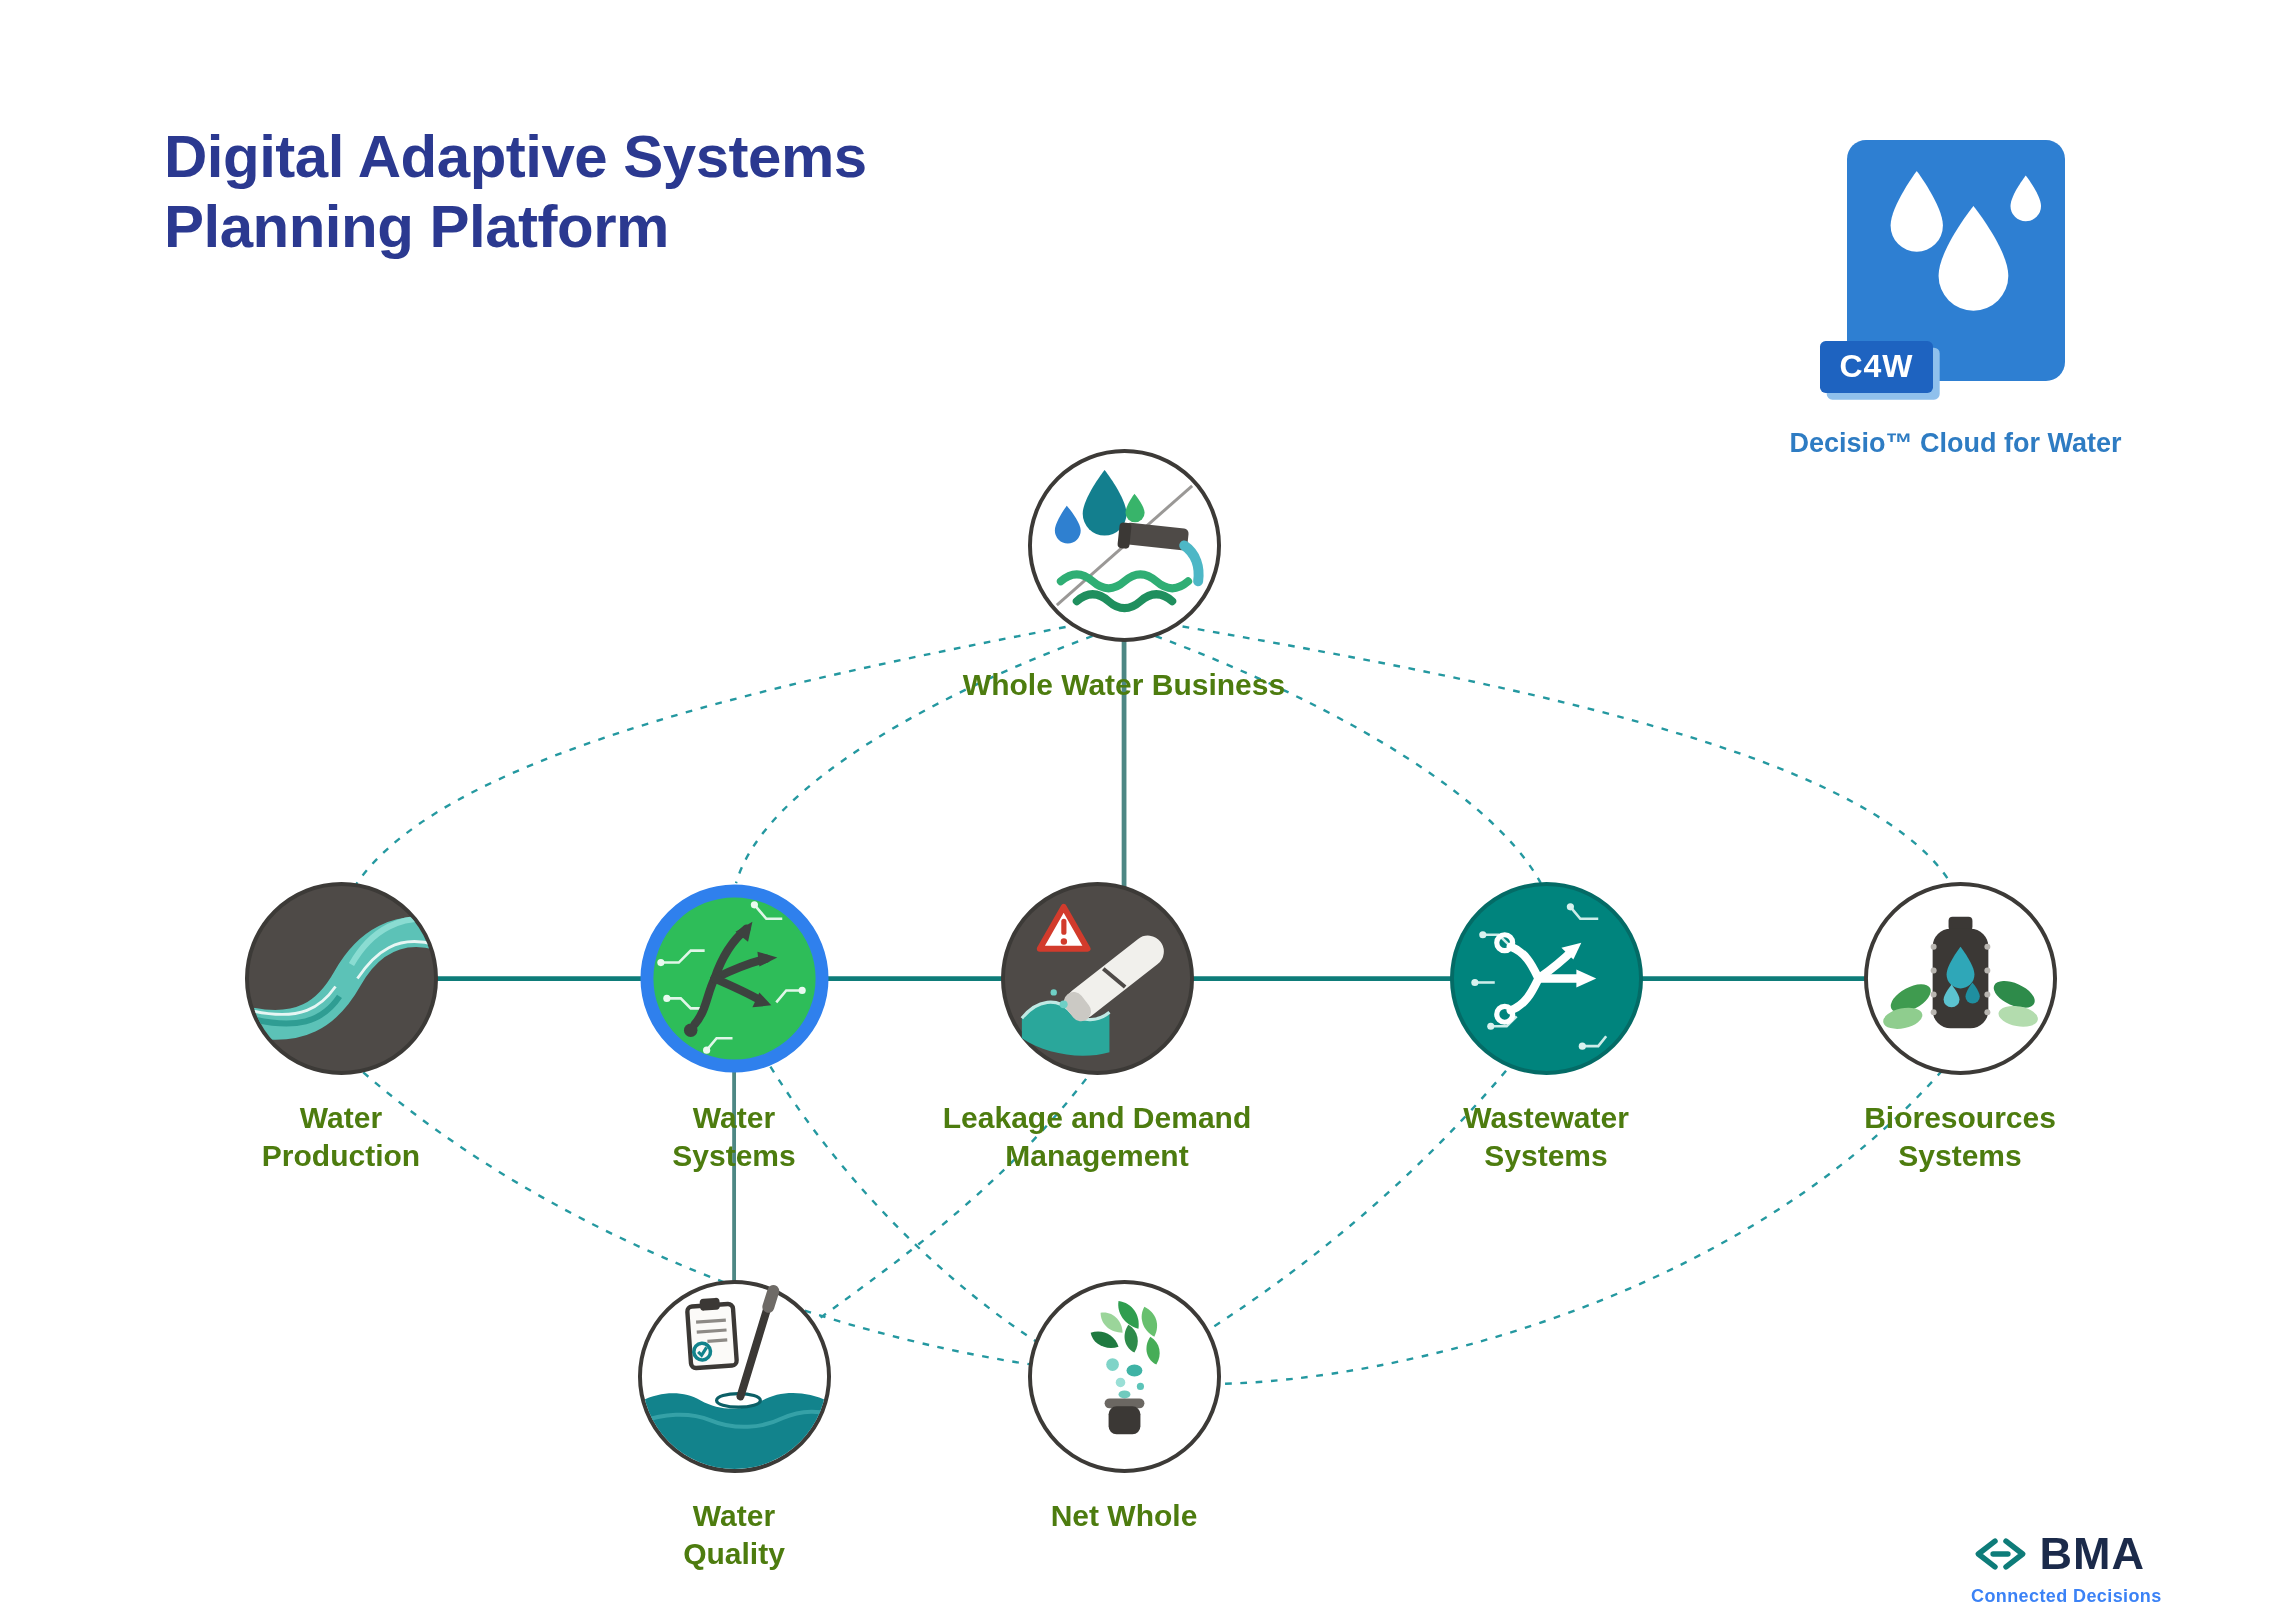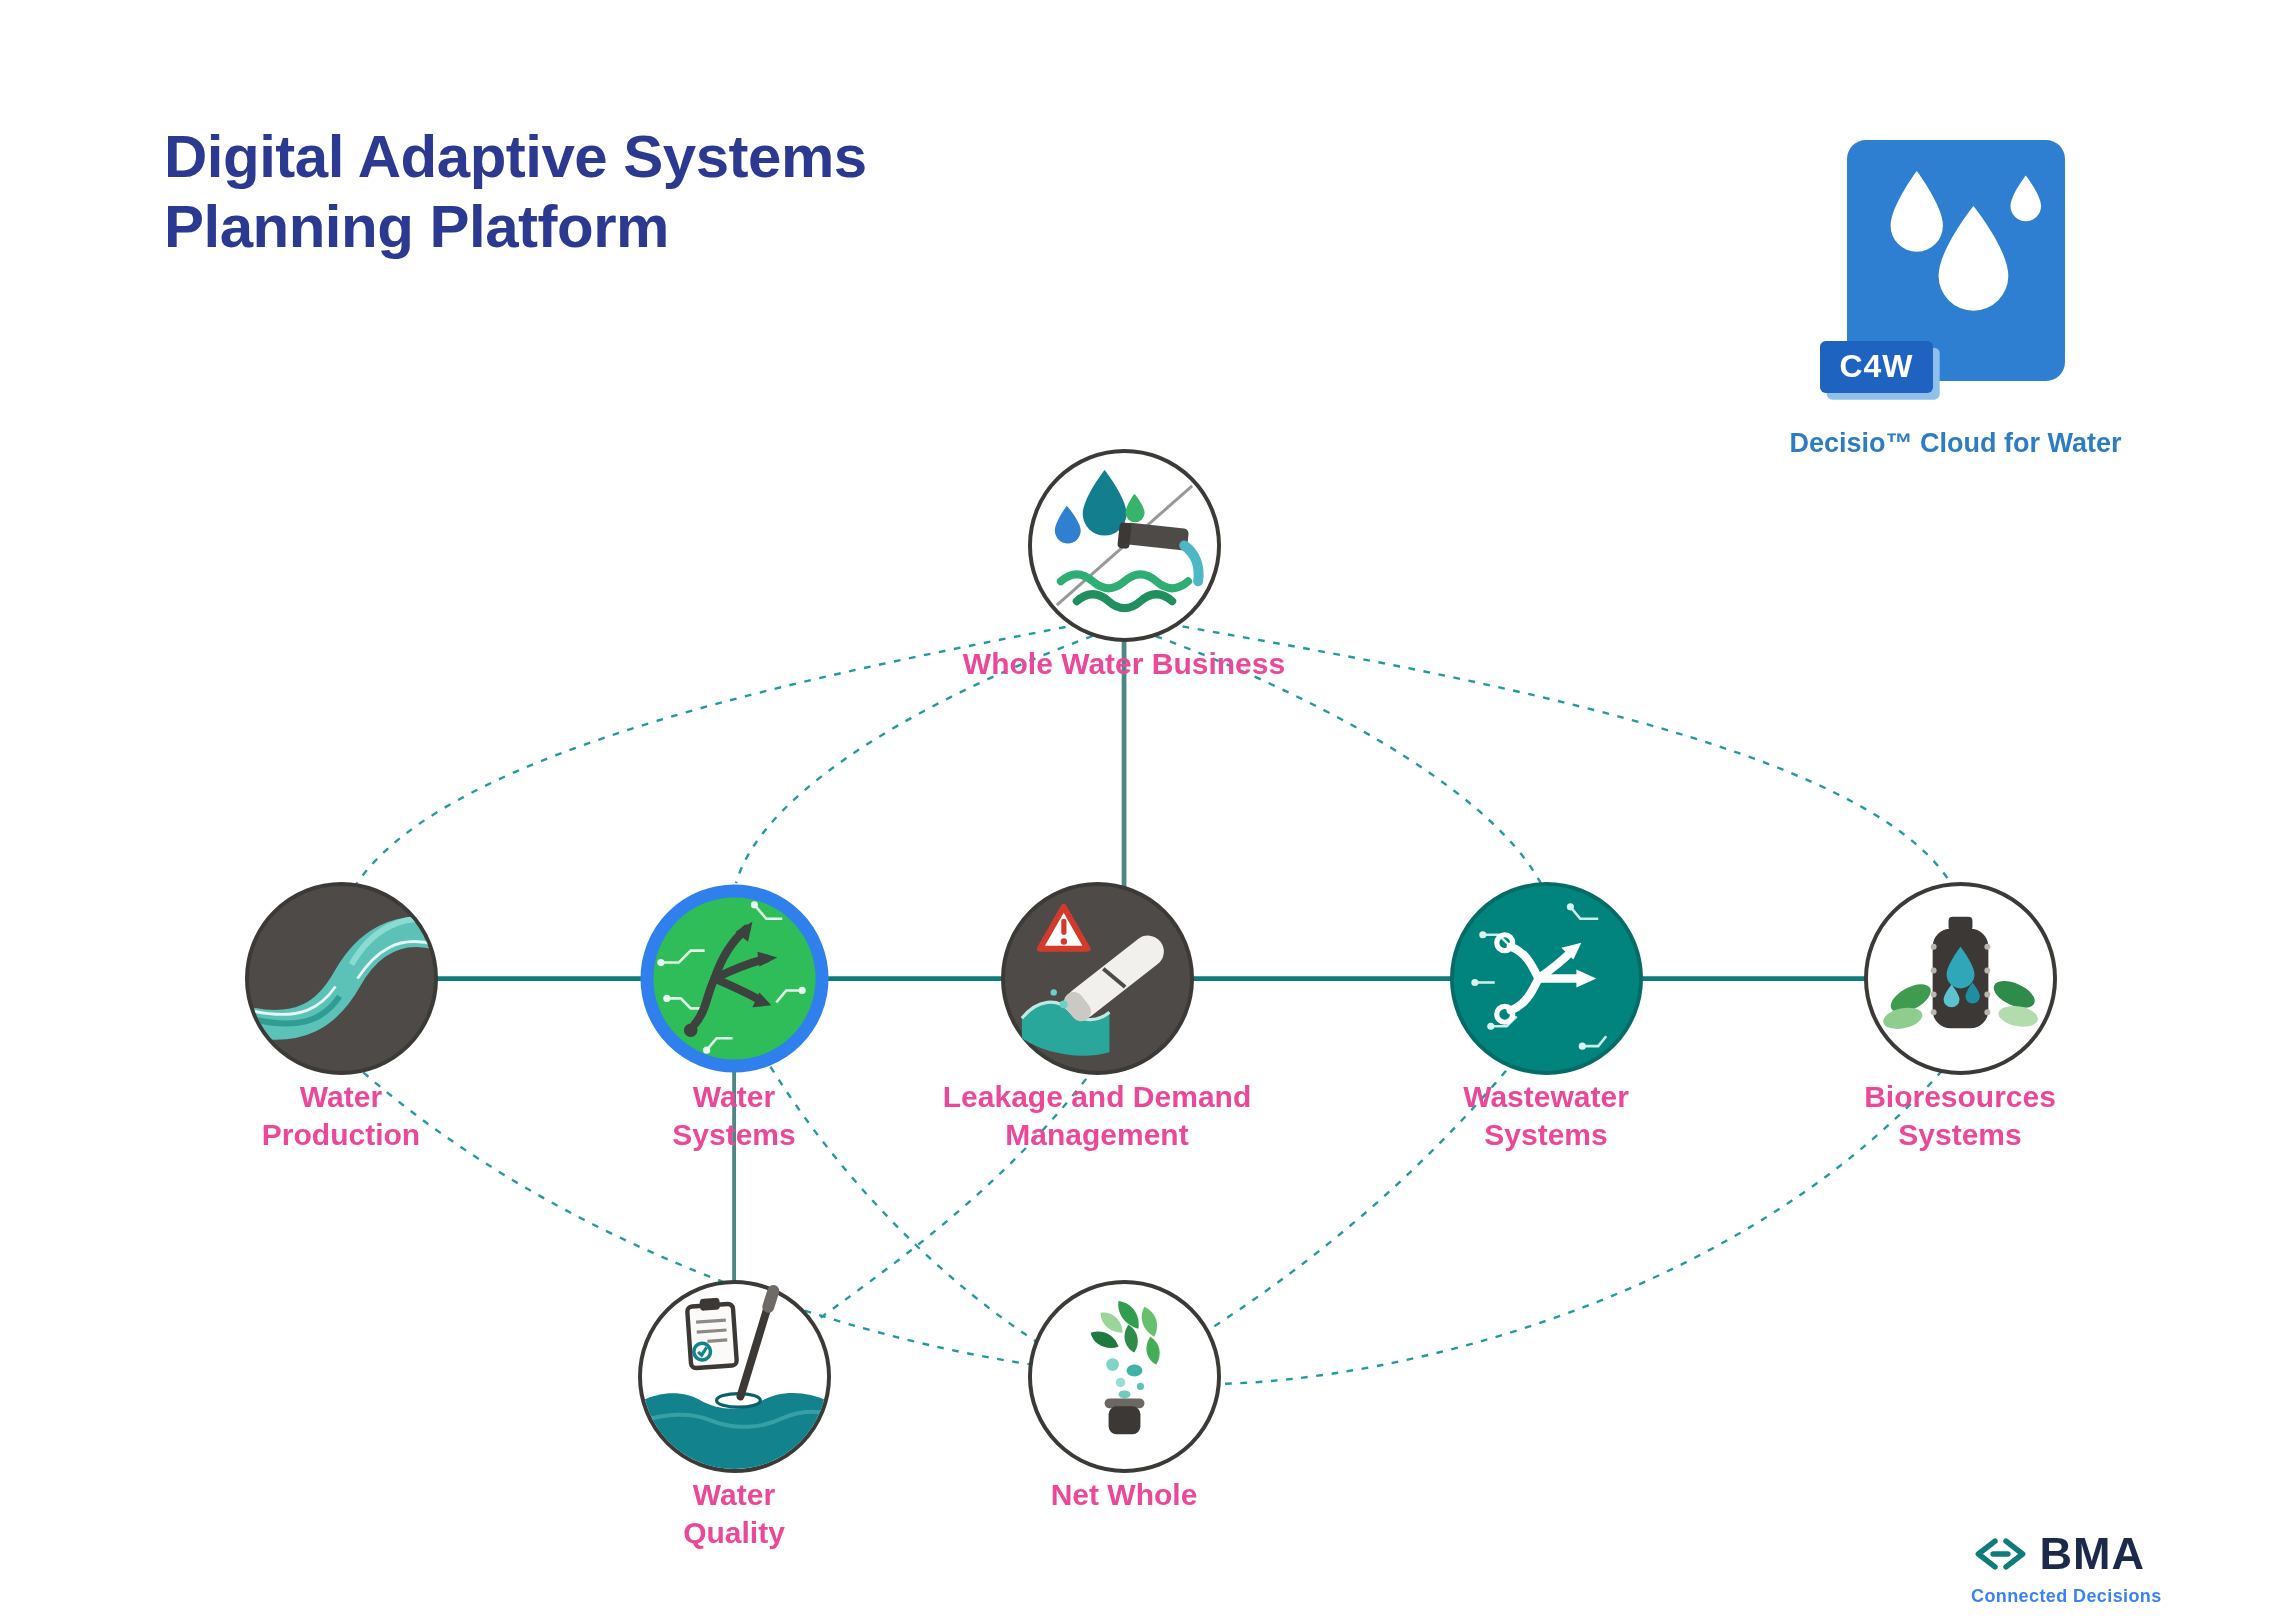--- a/index.html
+++ b/index.html
@@ -21,21 +21,21 @@
   .product-name{position:absolute;left:1745px;top:428px;width:421px;text-align:center;color:#2e7cc3;
     font-weight:bold;font-size:27px;}
 
   
   .connections{position:absolute;left:0;top:0;width:2294px;height:1621px;pointer-events:none;}
 
   
   .node{position:absolute;width:344px;display:flex;flex-direction:column;align-items:center;}
   .node .circle{width:199px;height:199px;border-radius:50%;}
   .node .circle svg{width:199px;height:199px;display:block;}
-  .node .label{font-size:30px;font-weight:bold;color:#ec4899;text-align:center;
+  .node .label{margin-top:21px;font-size:30px;font-weight:bold;color:#4d7c0f;text-align:center;
     line-height:1.28;white-space:pre-line;}
 
   .n-wwb{left:952px;top:446px;}
   .n-wp{left:169px;top:879px;}
   .n-ws{left:562px;top:879px;}
   .n-lk{left:925px;top:879px;}
   .n-ww{left:1374px;top:879px;}
   .n-br{left:1788px;top:879px;}
   .n-wq{left:562px;top:1277px;}
   .n-nz{left:952px;top:1277px;}

